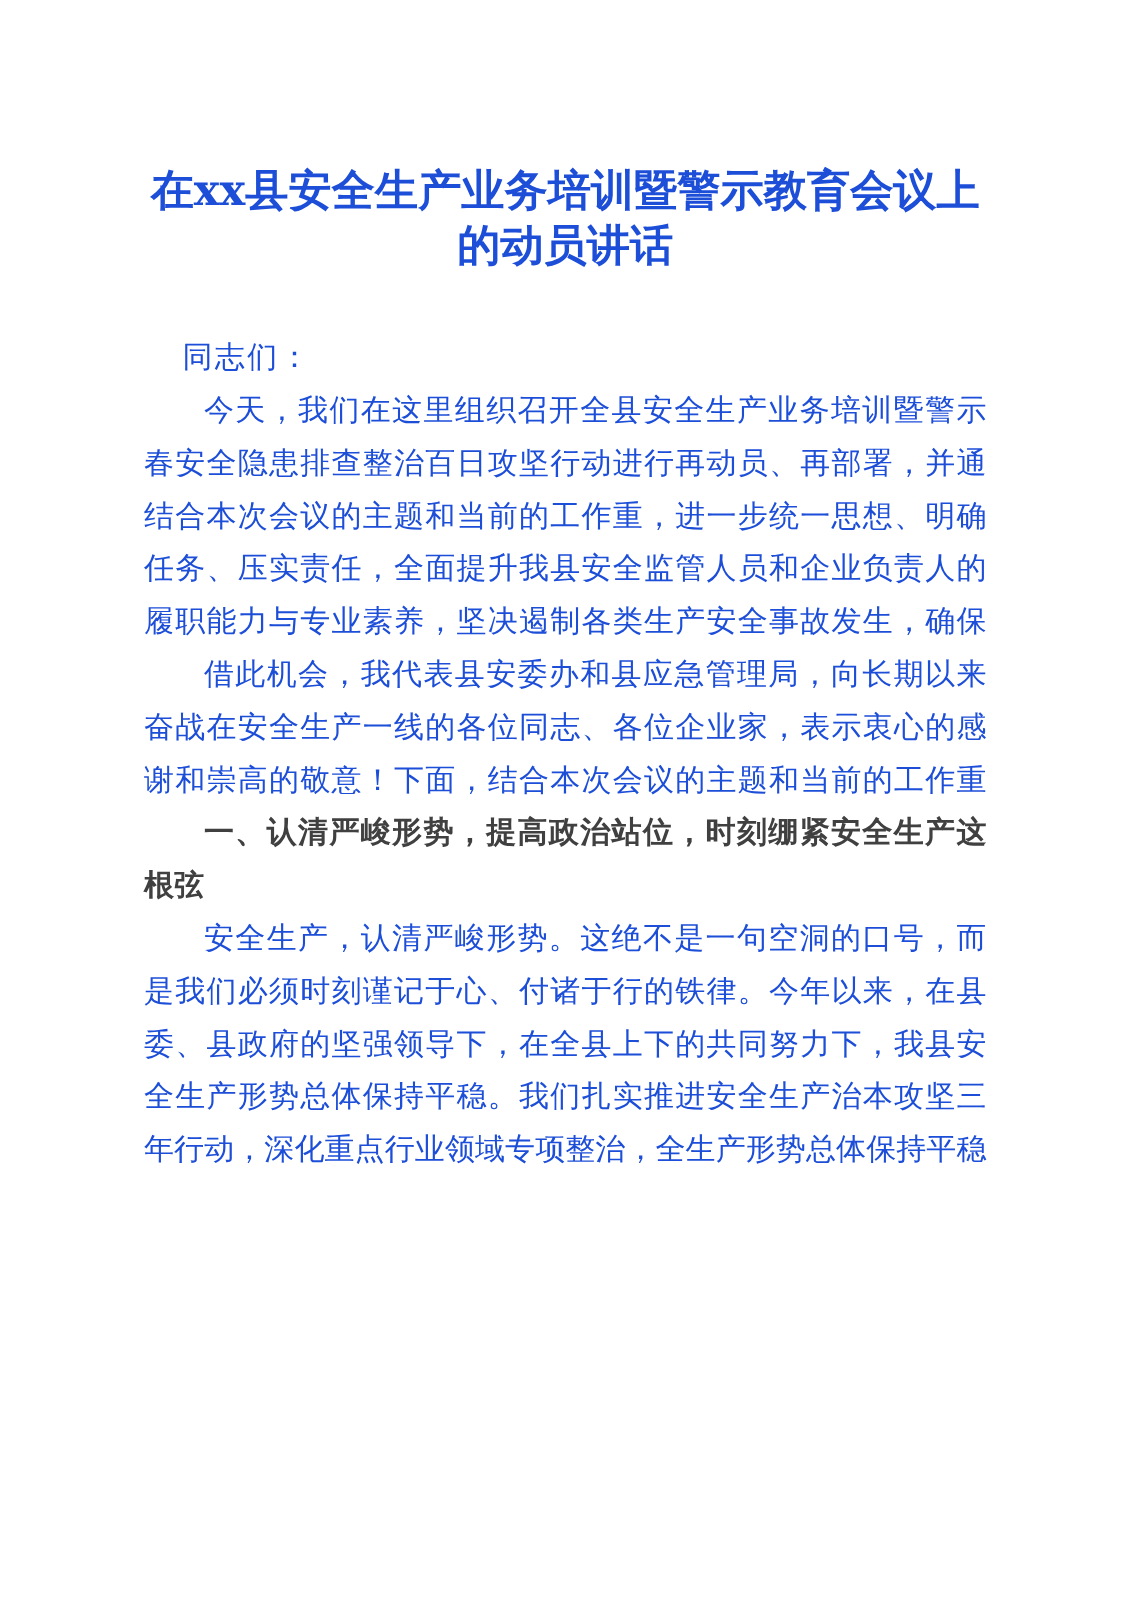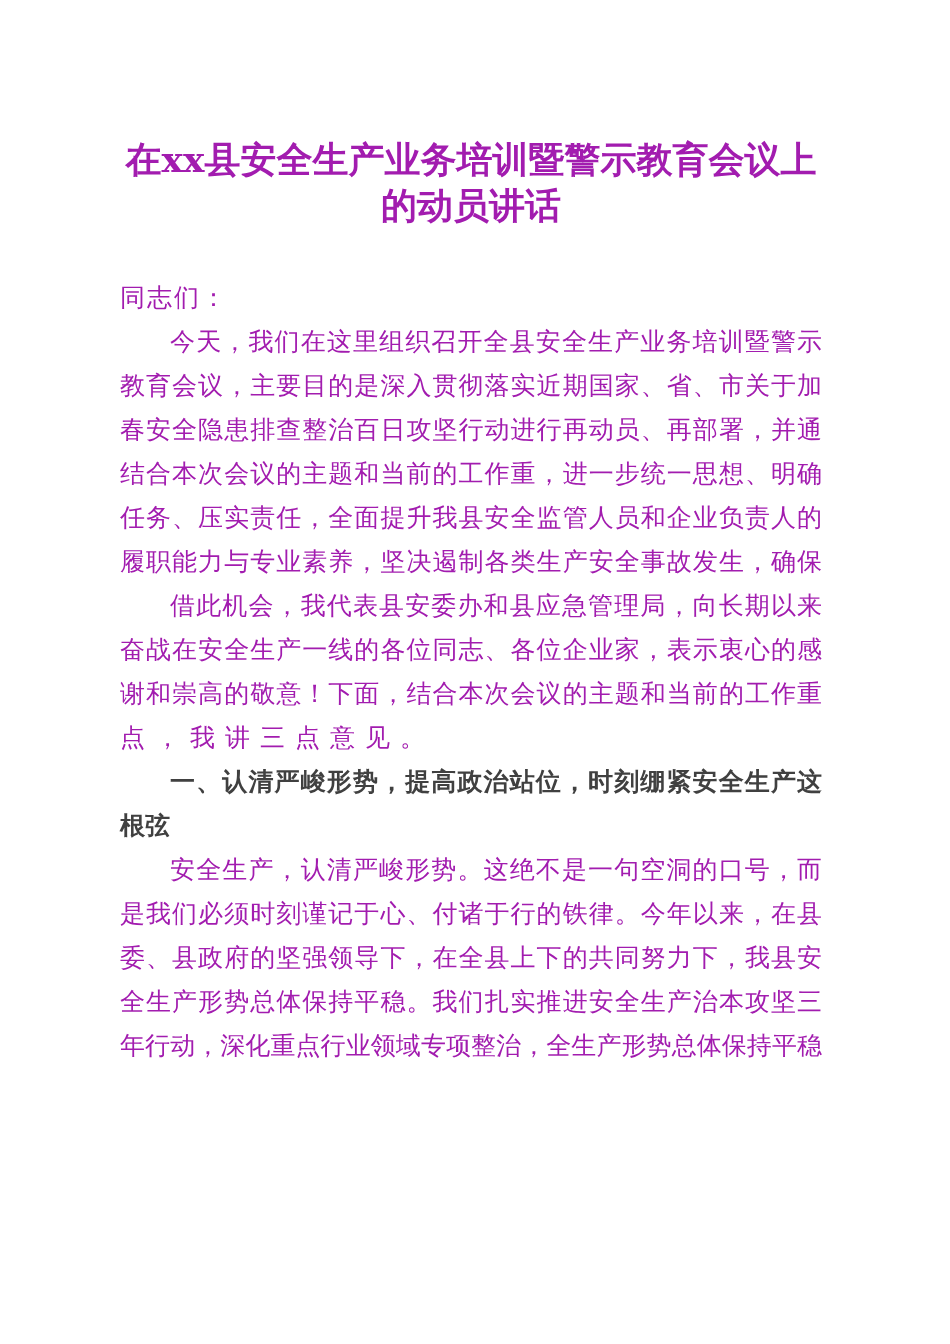--- a/index.html
+++ b/index.html
@@ -46,64 +46,63 @@
       font-size: 25px;
       line-height: 44px;
     }
     .line {
       display: block;
       white-space: nowrap;
       height: 44px;
       text-align: justify;
       text-align-last: justify;
       font-weight: 300;
-      color: #a21caf;
+      color: #1d4ed8;
     }
     .line.last {
       text-align-last: left;
       letter-spacing: 10px;
     }
     .line.indent {
       padding-left: 50px;
     }
     .line.heading {
       font-weight: bold;
       color: #404040;
     }
     .salutation {
       text-align-last: left;
       letter-spacing: 2px;
+      margin-left: 32px;
     }
   </style>
 </head>
 <body>
 
 <div class="page">
   <h1 class="title">
     <span class="line" style="text-align:center;text-align-last:center;font-weight:bold;height:46px;">在xx县安全生产业务培训暨警示教育会议上</span>
     <span class="line" style="text-align:center;text-align-last:center;font-weight:bold;height:46px;">的动员讲话</span>
   </h1>
 
   <div class="body-text">
     <span class="line salutation">同志们：</span>
 
     <div>
       <span class="line indent">今天，我们在这里组织召开全县安全生产业务培训暨警示</span>
-      <span class="line">教育会议，主要目的是深入贯彻落实近期国家、省、市关于加</span>
       <span class="line">春安全隐患排查整治百日攻坚行动进行再动员、再部署，并通</span>
       <span class="line">结合本次会议的主题和当前的工作重，进一步统一思想、明确</span>
       <span class="line">任务、压实责任，全面提升我县安全监管人员和企业负责人的</span>
       <span class="line">履职能力与专业素养，坚决遏制各类生产安全事故发生，确保</span>
     </div>
 
     <div>
       <span class="line indent">借此机会，我代表县安委办和县应急管理局，向长期以来</span>
       <span class="line">奋战在安全生产一线的各位同志、各位企业家，表示衷心的感</span>
       <span class="line">谢和崇高的敬意！下面，结合本次会议的主题和当前的工作重</span>
-      <span class="line last">点，我讲三点意见。</span>
     </div>
 
     <div>
       <span class="line indent heading">一、认清严峻形势，提高政治站位，时刻绷紧安全生产这</span>
       <span class="line last heading" style="letter-spacing:0;">根弦</span>
     </div>
 
     <div>
       <span class="line indent">安全生产，认清严峻形势。这绝不是一句空洞的口号，而</span>
       <span class="line">是我们必须时刻谨记于心、付诸于行的铁律。今年以来，在县</span>

